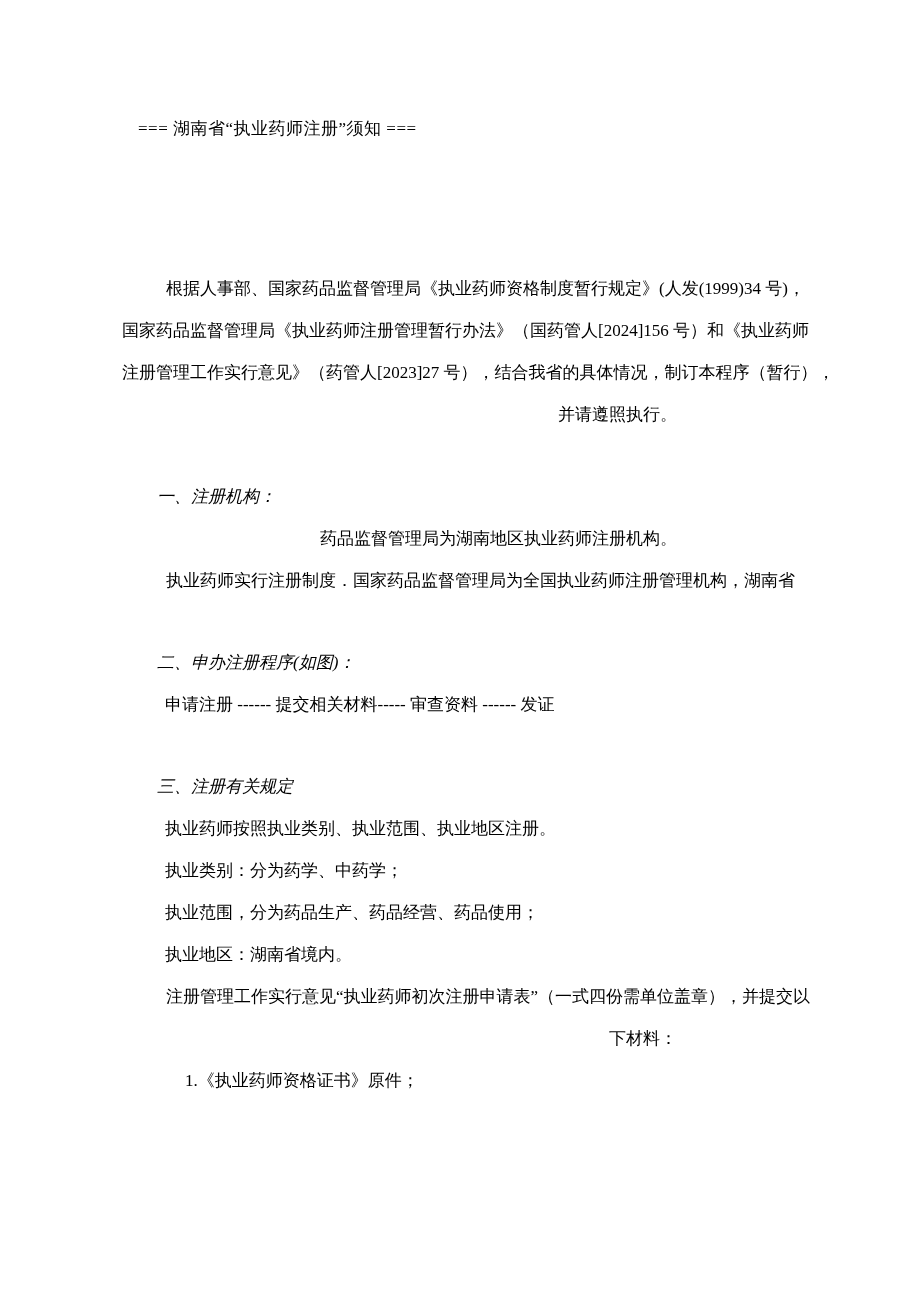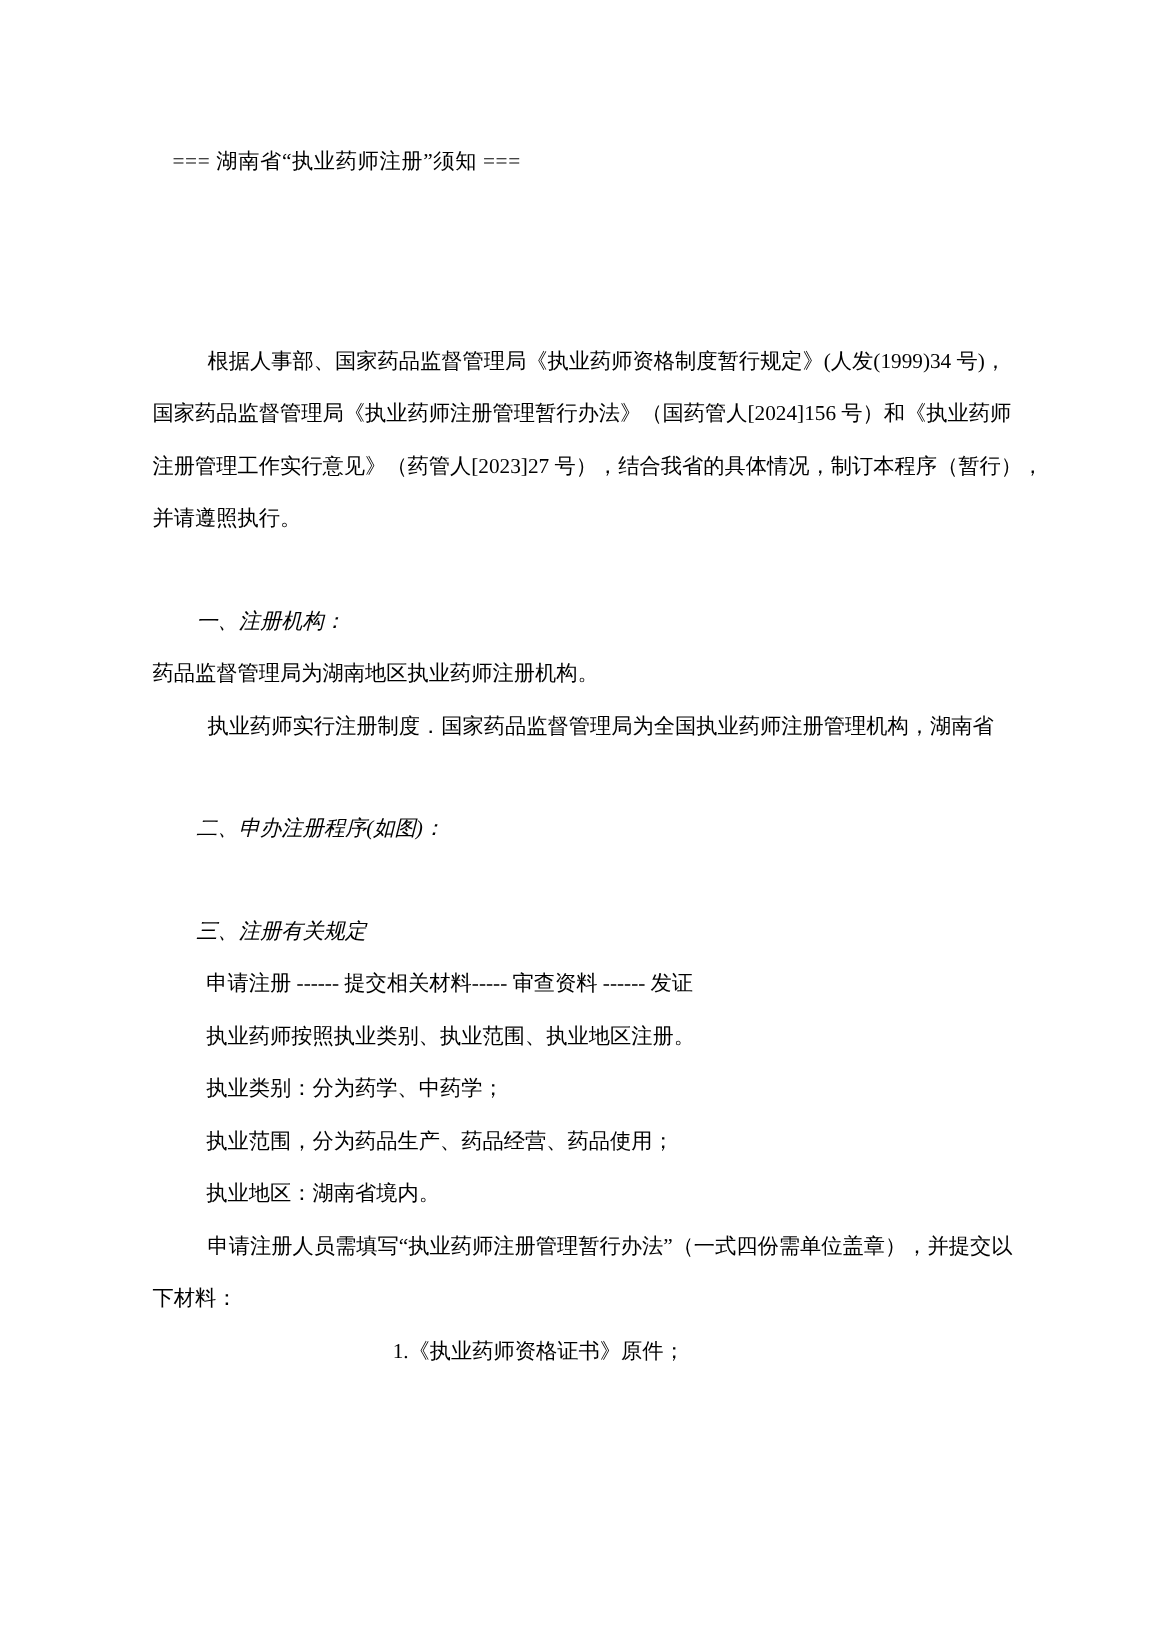--- a/index.html
+++ b/index.html
@@ -37,46 +37,47 @@
   .block-heading {
     margin-top: 40px;
     padding-left: 35px;
     font-style: italic;
   }
   .block-para { margin: 0; }
   .pline {
     font-size: 17px;
     line-height: 42px;
     white-space: nowrap;
+    text-align: right;
   }
   .pline.first { text-indent: 44px; }
   .block-flow { padding-left: 43px; }
-  .block-item { padding-left: 63px; text-align: center; }
+  .block-item { padding-left: 63px; }
 </style>
 </head>
 <body>
 
 <div class="doc-page" id="doc">
     <div class="block block-title">=== 湖南省“执业药师注册”须知 ===</div>
     <div class="block block-para">
       <div class="pline first">根据人事部、国家药品监督管理局《执业药师资格制度暂行规定》(人发(1999)34 号)，</div>
       <div class="pline">国家药品监督管理局《执业药师注册管理暂行办法》（国药管人[2024]156 号）和《执业药师</div>
       <div class="pline">注册管理工作实行意见》（药管人[2023]27 号），结合我省的具体情况，制订本程序（暂行），</div>
       <div class="pline">并请遵照执行。</div>
     </div>
     <div class="block block-heading">一、注册机构：</div>
     <div class="block block-para">
       <div class="pline">药品监督管理局为湖南地区执业药师注册机构。</div>
       <div class="pline first">执业药师实行注册制度．国家药品监督管理局为全国执业药师注册管理机构，湖南省</div>
     </div>
     <div class="block block-heading">二、申办注册程序(如图)：</div>
+    <div class="block block-flow">申请注册 ------ 提交相关材料----- 审查资料 ------ 发证</div>
     <div class="block block-heading">三、注册有关规定</div>
-    <div class="block block-flow">申请注册 ------ 提交相关材料----- 审查资料 ------ 发证</div>
     <div class="block block-flow">执业药师按照执业类别、执业范围、执业地区注册。</div>
     <div class="block block-flow">执业类别：分为药学、中药学；</div>
     <div class="block block-flow">执业范围，分为药品生产、药品经营、药品使用；</div>
     <div class="block block-flow">执业地区：湖南省境内。</div>
     <div class="block block-para">
-      <div class="pline first">申请注册人员需填写“执业药师注册管理暂行办法”（一式四份需单位盖章），并提交以</div>
+      <div class="pline first">注册管理工作实行意见“执业药师初次注册申请表”（一式四份需单位盖章），并提交以</div>
       <div class="pline">下材料：</div>
     </div>
     <div class="block block-item">1.《执业药师资格证书》原件；</div>
   </div>
 
 </body></html>

